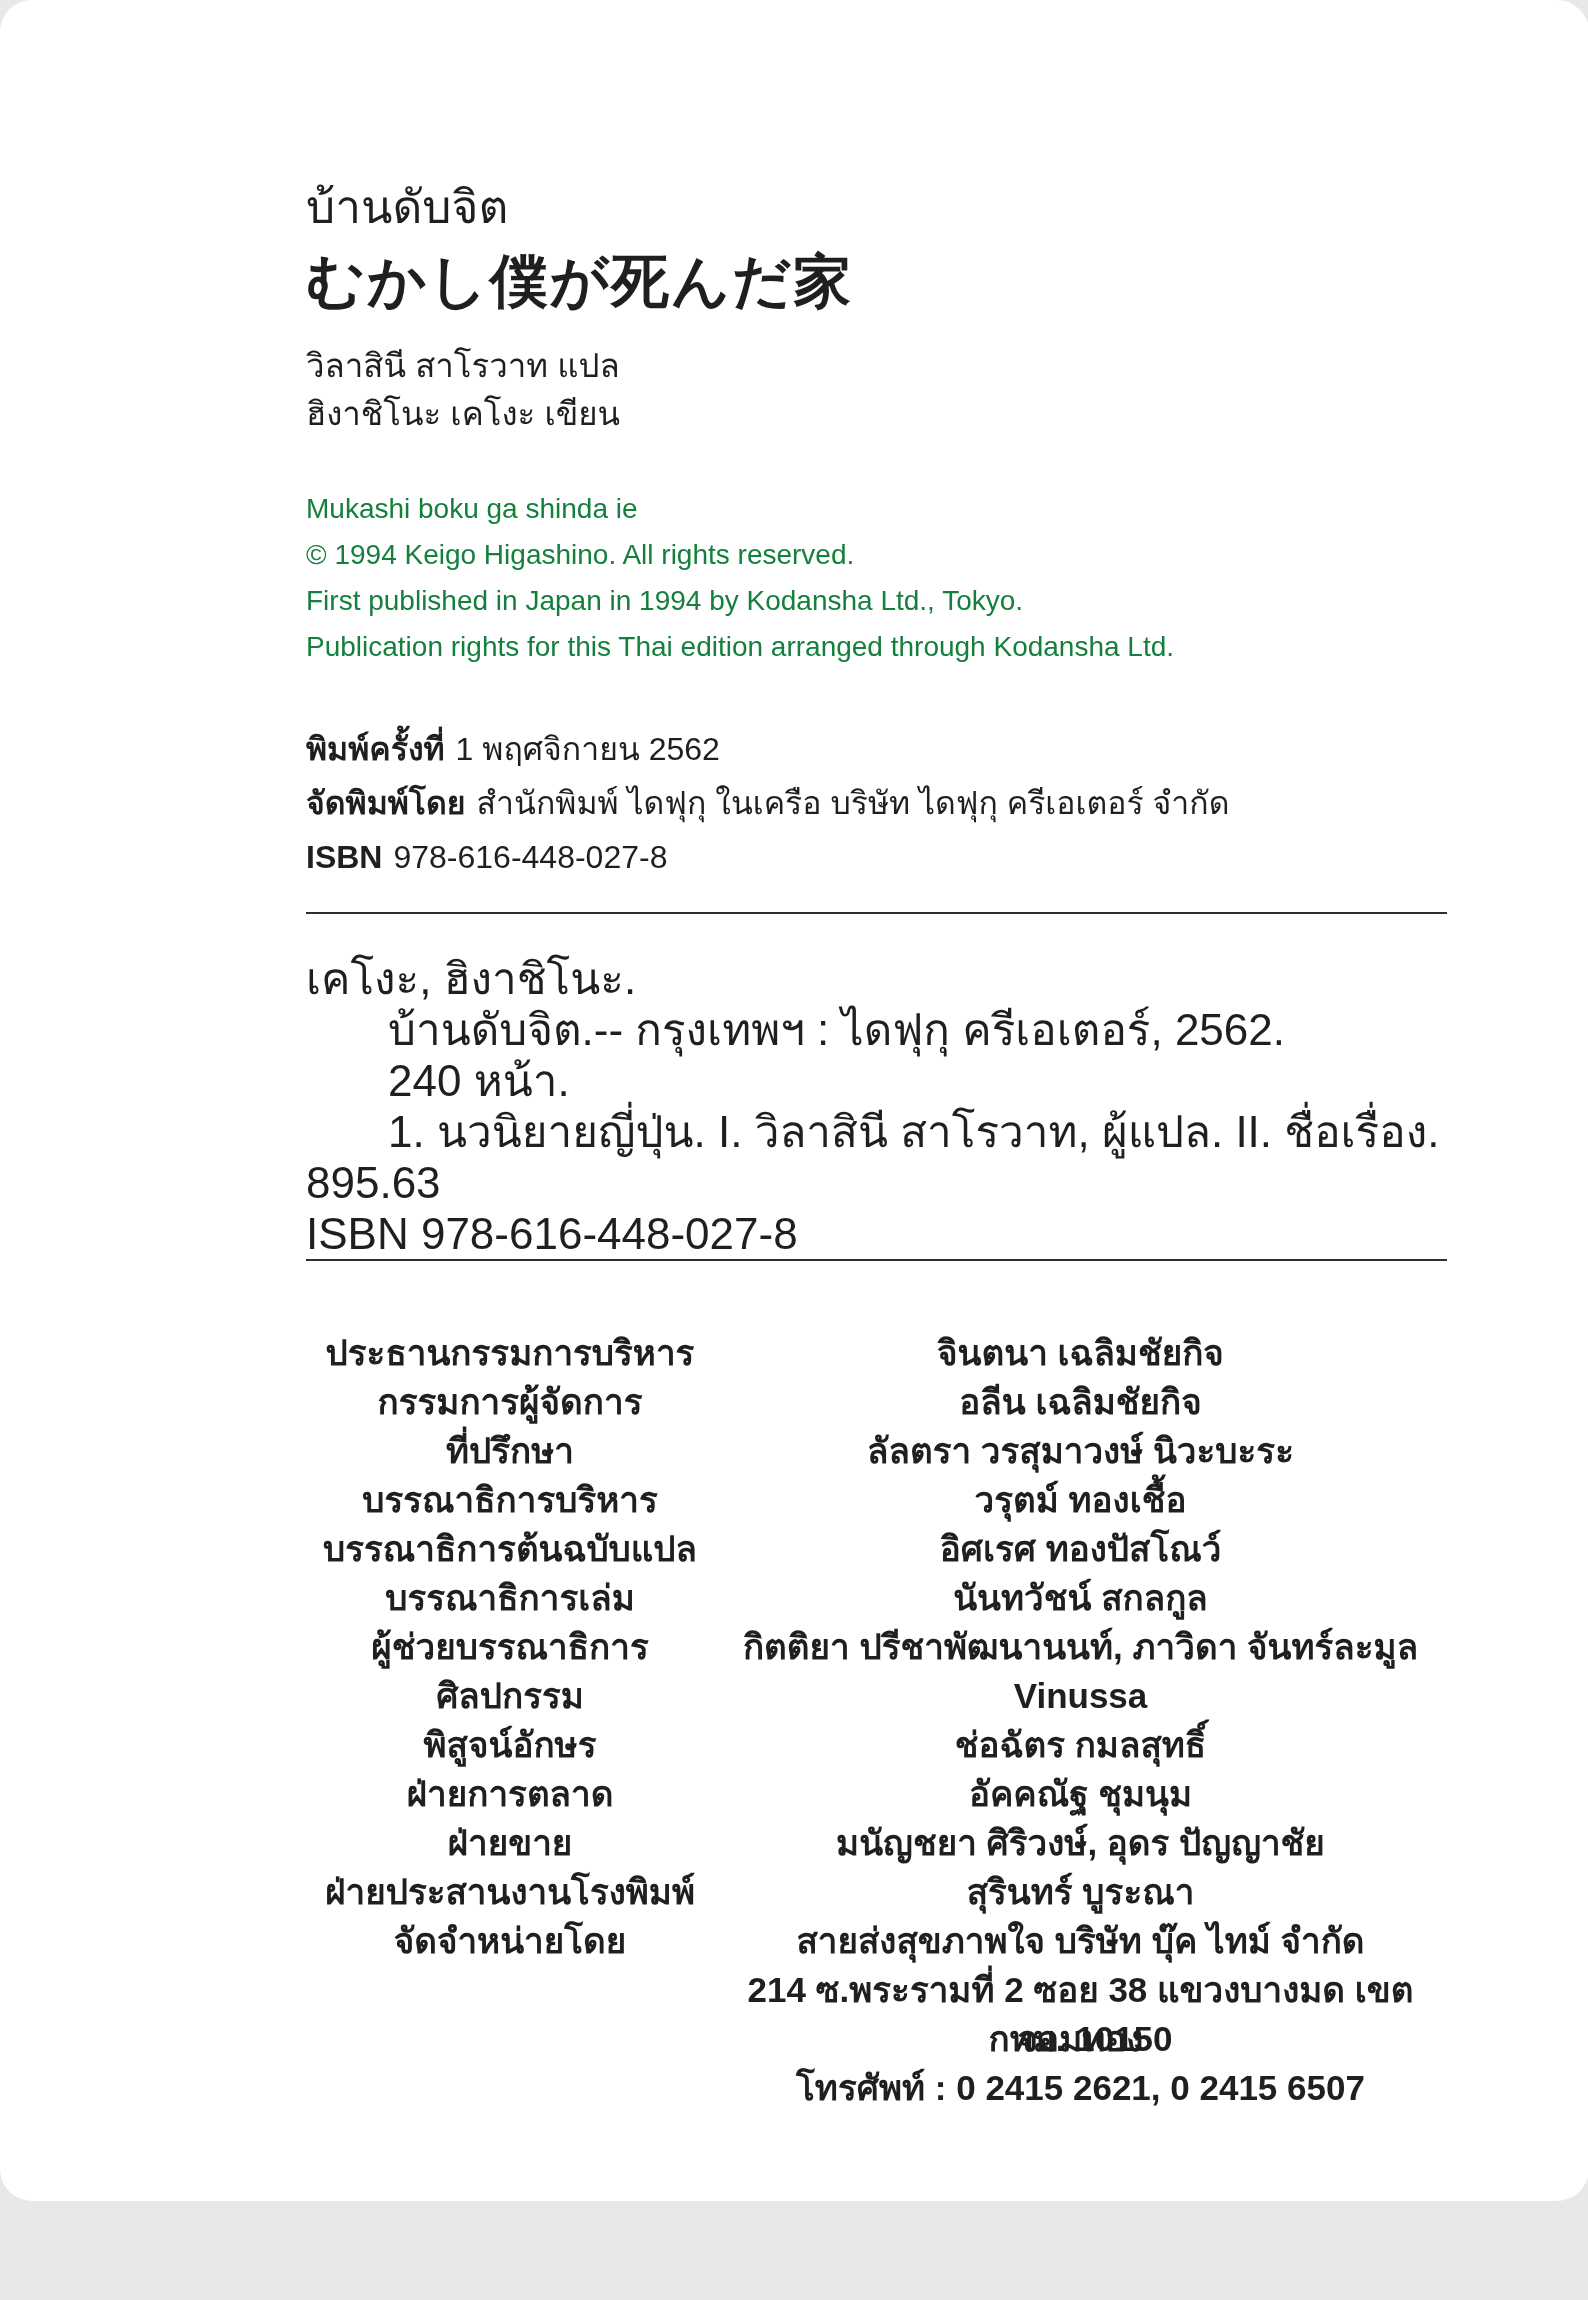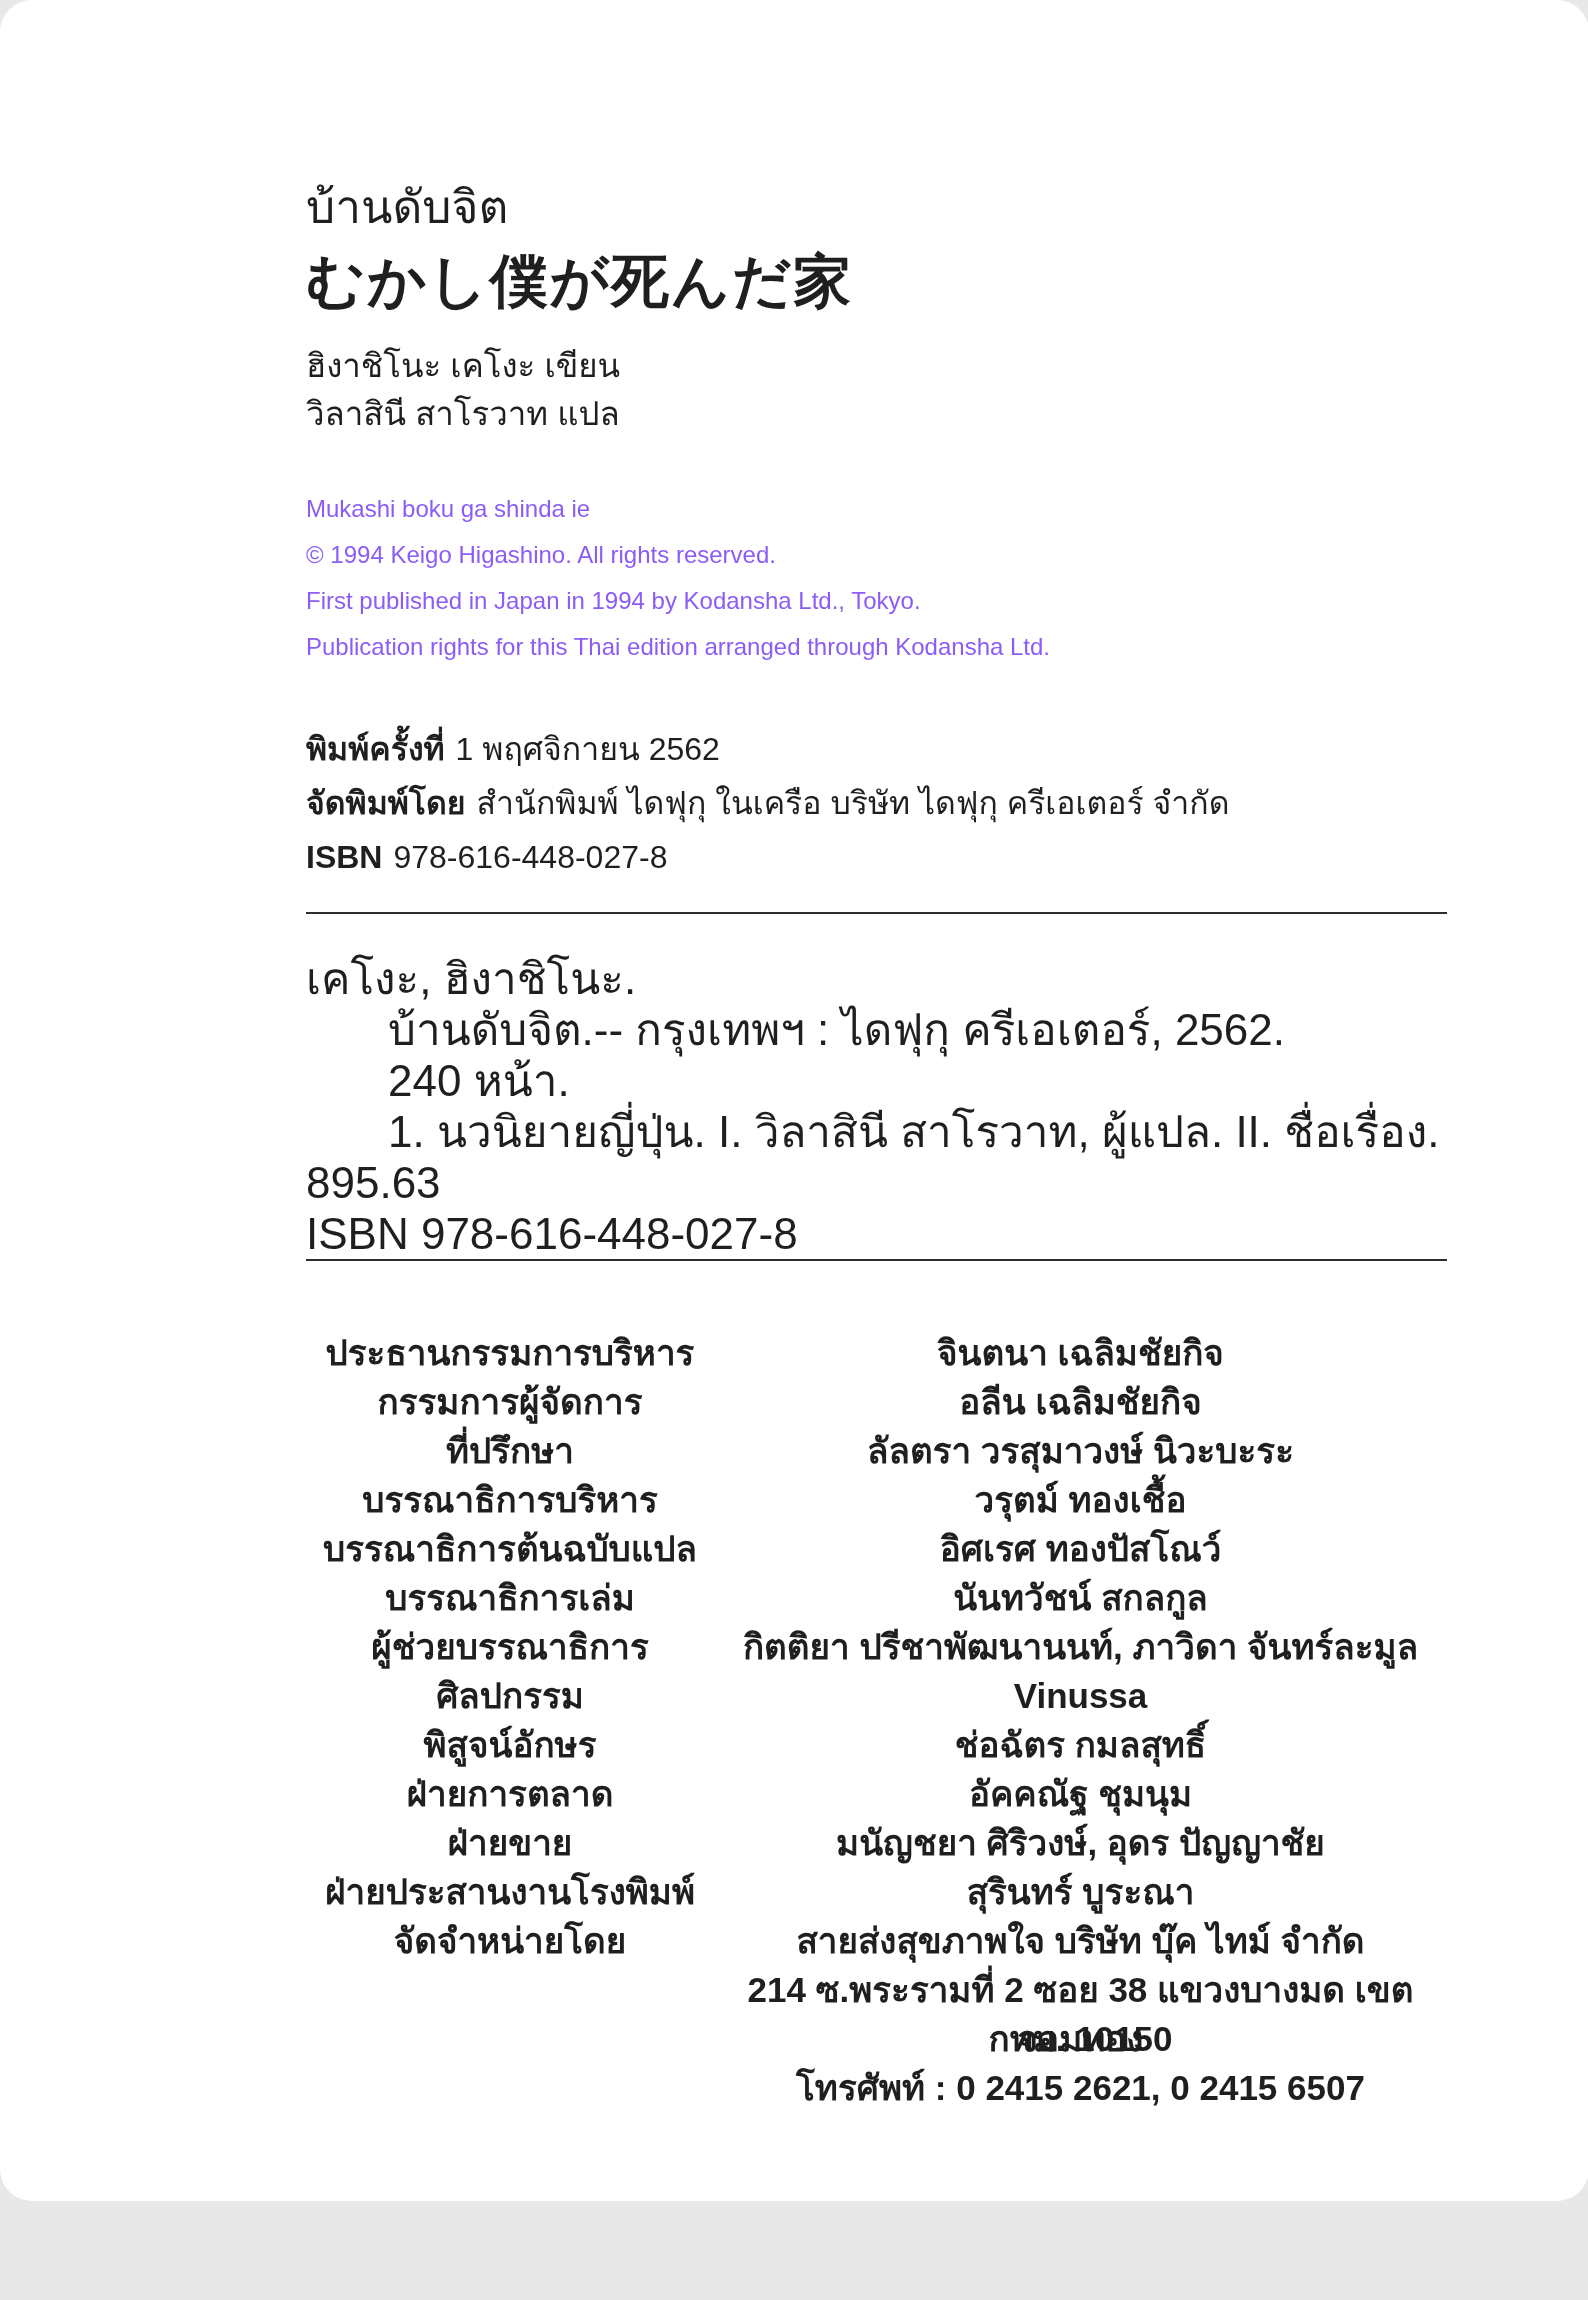--- a/index.html
+++ b/index.html
@@ -27,23 +27,23 @@
   .jp-title {
     margin-top: 7.4px;
     font-size: 58px;
     line-height: 74px;
     font-weight: 700;
     letter-spacing: 1.9px;
   }
   .credits { margin-top: 24px; font-size: 33px; line-height: 48px; }
   .copyright {
     margin-top: 48px;
-    font-size: 24px;
+    font-size: 28px;
     line-height: 46px;
-    color: #8b5cf6;
+    color: #15803d;
   }
   .edition { margin-top: 52px; font-size: 32px; line-height: 54px; }
   .edition .lbl { font-weight: 700; margin-right: 11px; }
   .rule {
     border: none;
     border-top: 2.8px solid #2e2e2e;
     margin: 0;
     width: 100%;
   }
   .rule-1 { margin-top: 28px; }
@@ -58,22 +58,22 @@
 </head>
 <body>
 
 <div class="page">
   <div class="content">
 
     <div class="thai-title">บ้านดับจิต</div>
     <div class="jp-title">むかし僕が死んだ家</div>
 
     <div class="credits">
+      <div>วิลาสินี สาโรวาท แปล</div>
       <div>ฮิงาชิโนะ เคโงะ เขียน</div>
-      <div>วิลาสินี สาโรวาท แปล</div>
     </div>
 
     <div class="copyright">
       <div>Mukashi boku ga shinda ie</div>
       <div>© 1994 Keigo Higashino. All rights reserved.</div>
       <div>First published in Japan in 1994 by Kodansha Ltd., Tokyo.</div>
       <div>Publication rights for this Thai edition arranged through Kodansha Ltd.</div>
     </div>
 
     <div class="edition">

